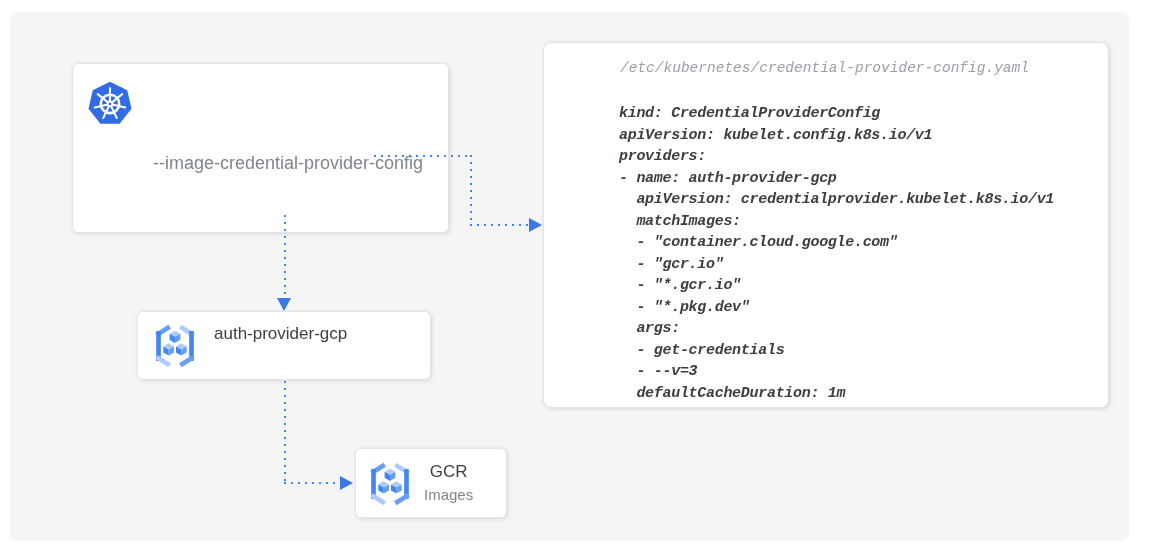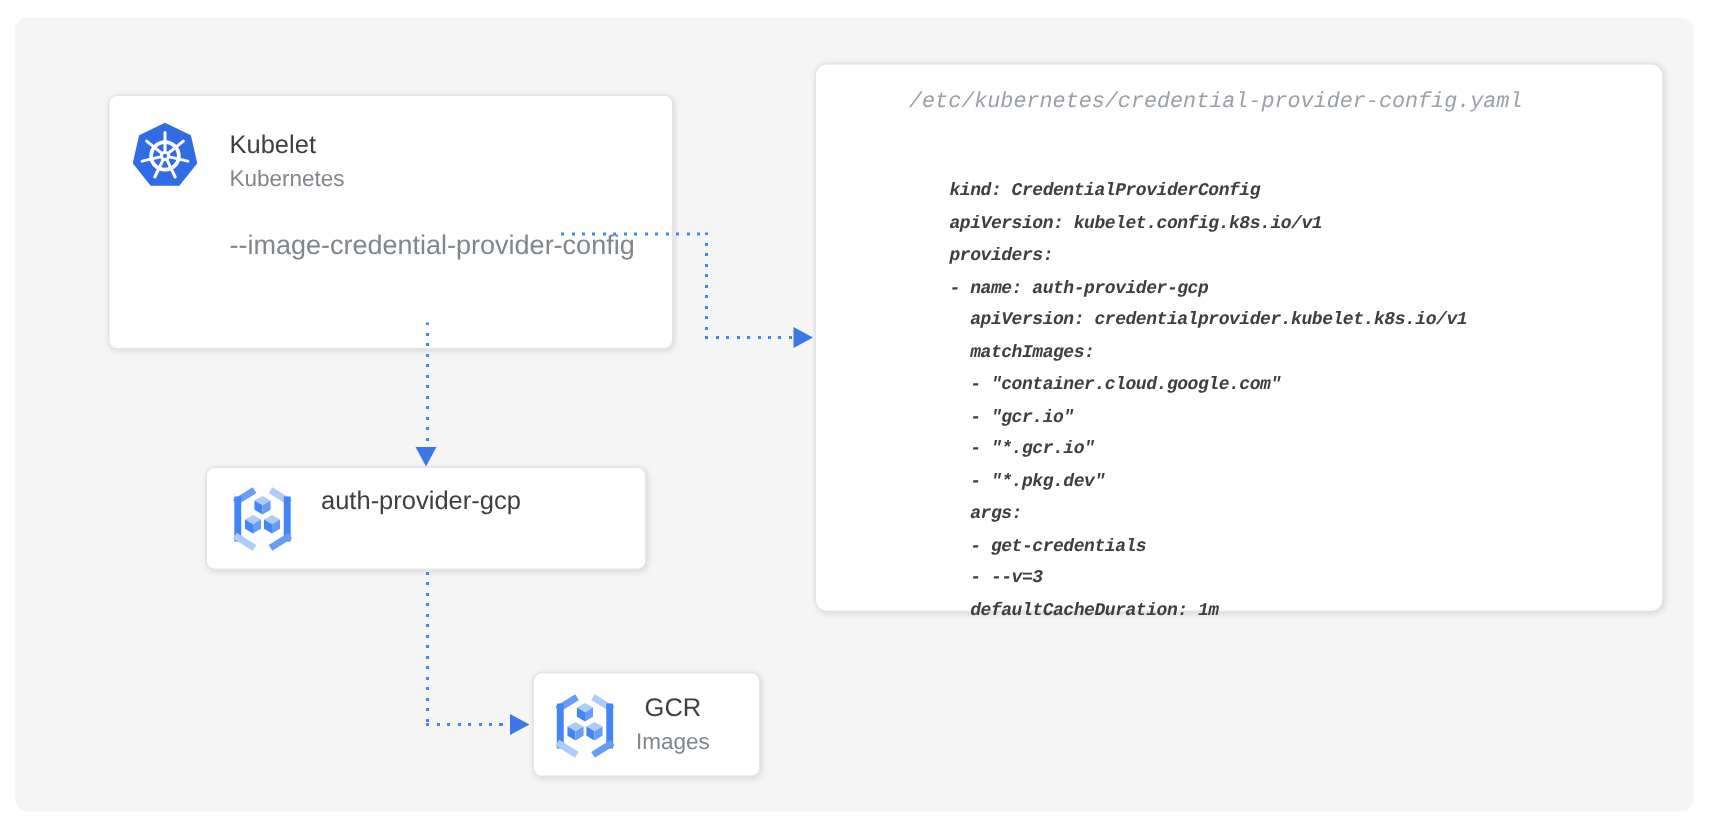--- a/index.html
+++ b/index.html
@@ -43,28 +43,28 @@
   .card-gcr .text-block{position:absolute;left:68px;top:12px;text-align:center;}
 
   .flags{position:absolute;left:80px;top:86px;font-size:18px;color:var(--subtitle);line-height:26px;}
 
   .code-card{
     position:absolute;left:543px;top:42px;width:566px;height:366px;
     background:#FFFFFF;border:1px solid var(--card-border);border-radius:8px;
     box-shadow:1px 1px 4px rgba(0,0,0,0.12);box-sizing:border-box;z-index:2;
   }
   .code-path{
-    position:absolute;left:62px;top:17px;
+    position:absolute;left:76px;top:17px;
     font-family:"Liberation Mono", monospace;font-style:italic;
     font-size:14.5px;color:var(--path);white-space:pre;
   }
   .code-body{
-    position:absolute;left:75px;top:60px;margin:14px;
+    position:absolute;left:75px;top:60px;margin:0;
     font-family:"Liberation Mono", monospace;font-style:italic;font-weight:bold;
-    font-size:12px;line-height:21.5px;letter-spacing:-0.3px;color:var(--code);
+    font-size:15px;line-height:21.5px;letter-spacing:-0.3px;color:var(--code);
     white-space:pre;
   }
 
   
   .dot-h{position:absolute;height:2px;z-index:5;
     background-image:repeating-linear-gradient(to right, var(--arrow) 0 2px, transparent 2px 7px);}
   .dot-v{position:absolute;width:2px;z-index:5;
     background-image:repeating-linear-gradient(to bottom, var(--arrow) 0 2px, transparent 2px 7px);}
   .head-right{position:absolute;width:0;height:0;z-index:5;
     border-top:7px solid transparent;border-bottom:7px solid transparent;
@@ -90,24 +90,20 @@
           <line x1="50" y1="52" x2="64.8" y2="82.6"></line>
           <line x1="50" y1="52" x2="35.2" y2="82.6"></line>
           <line x1="50" y1="52" x2="16.9" y2="59.6"></line>
           <line x1="50" y1="52" x2="23.4" y2="30.7"></line>
         </g>
         <circle cx="50" cy="52" r="20" fill="none" stroke="#FFFFFF" stroke-width="5.5"></circle>
         <circle cx="50" cy="52" r="7.5" fill="#FFFFFF"></circle>
         <circle cx="50" cy="52" r="3" fill="#326CE5"></circle>
       </svg>
     </span>
-    <div class="text-block">
-      <div class="node-title">Kubelet</div>
-      <div class="node-subtitle">Kubernetes</div>
-    </div>
     <div class="flags">
       <div>--image-credential-provider-config</div>
     </div>
   </div>
 
   <div class="card card-auth">
     <span class="node-icon">
       <svg viewBox="0 0 24 24" width="46" height="46">
         <g stroke-width="2.4" stroke-linecap="square" fill="none">
           <line x1="8.2" y1="2.6" x2="3.4" y2="5.6" stroke="#669DF6"></line>

